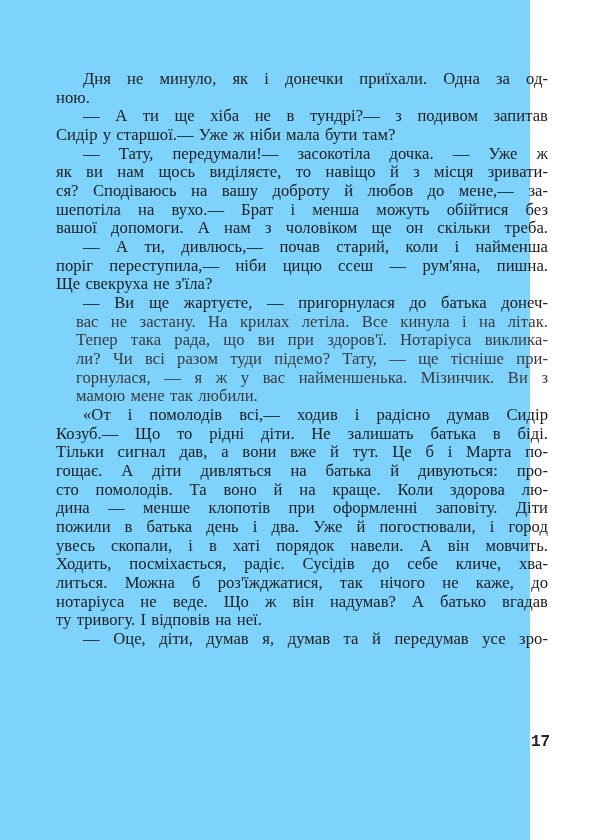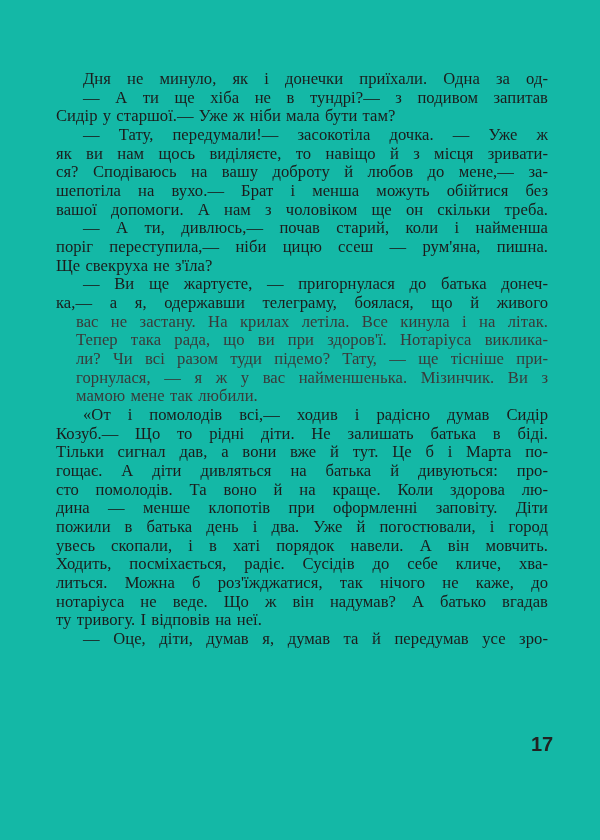--- a/index.html
+++ b/index.html
@@ -11,22 +11,22 @@
     width: 600px;
     height: 840px;
     position: relative;
     overflow: hidden;
     font-family: "Liberation Serif", "DejaVu Serif", serif;
     color: #1c1c1c;
   }
   .page {
     position: absolute;
     left: 0; top: 0;
-    width: 600px; height: 840px;
-    background: #14b8a6;
+    width: 530px; height: 840px;
+    background: #7dd3fc;
   }
   .text-block {
     position: absolute;
     left: 56px;
     top: 70px;
     width: 492px;
   }
   .line {
     display: block;
     height: 18.68px;
@@ -46,44 +46,44 @@
     padding-left: 27px;
   }
   .line.faded {
     color: #3a3a3a;
     margin-left: 20px;
   }
   .page-number {
     position: absolute;
     left: 531px;
     top: 733px;
-    font-size: 20px;
+    font-size: 16px;
     font-weight: bold;
     color: #222;
-    font-family: Liberation Sans, sans-serif;
+    font-family: Liberation Mono, monospace;
   }
 </style>
 </head>
 <body>
 
 <div class="page">
   <div class="text-block">
     <span class="line indent">Дня не минуло, як і донечки приїхали. Одна за од-</span>
+    <span class="line last">ною.</span>
     <span class="line indent">— А ти ще хіба не в тундрі?— з подивом запитав</span>
     <span class="line last">Сидір у старшої.— Уже ж ніби мала бути там?</span>
     <span class="line indent">— Тату, передумали!— засокотіла дочка. — Уже ж</span>
     <span class="line">як ви нам щось виділяєте, то навіщо й з місця зривати-</span>
     <span class="line">ся? Сподіваюсь на вашу доброту й любов до мене,— за-</span>
     <span class="line">шепотіла на вухо.— Брат і менша можуть обійтися без</span>
     <span class="line">вашої допомоги. А нам з чоловіком ще он скільки треба.</span>
     <span class="line indent">— А ти, дивлюсь,— почав старий, коли і найменша</span>
     <span class="line">поріг переступила,— ніби цицю ссеш — рум'яна, пишна.</span>
     <span class="line last">Ще свекруха не з'їла?</span>
     <span class="line indent">— Ви ще жартуєте, — пригорнулася до батька донеч-</span>
-    <span class="line">ка,— а я, одержавши телеграму, боялася, що й живого</span>
     <span class="line faded">вас не застану. На крилах летіла. Все кинула і на літак.</span>
     <span class="line faded">Тепер така рада, що ви при здоров'ї. Нотаріуса викликa-</span>
     <span class="line faded">ли? Чи всі разом туди підемо? Тату, — ще тісніше при-</span>
     <span class="line faded">горнулася, — я ж у вас найменшенька. Мізинчик. Ви з</span>
     <span class="line last faded">мамою мене так любили.</span>
     <span class="line indent">«От і помолодів всі,— ходив і радісно думав Сидір</span>
     <span class="line">Козуб.— Що то рідні діти. Не залишать батька в біді.</span>
     <span class="line">Тільки сигнал дав, а вони вже й тут. Це б і Марта по-</span>
     <span class="line">гощає. А діти дивляться на батька й дивуються: про-</span>
     <span class="line">сто помолодів. Та воно й на краще. Коли здорова лю-</span>

